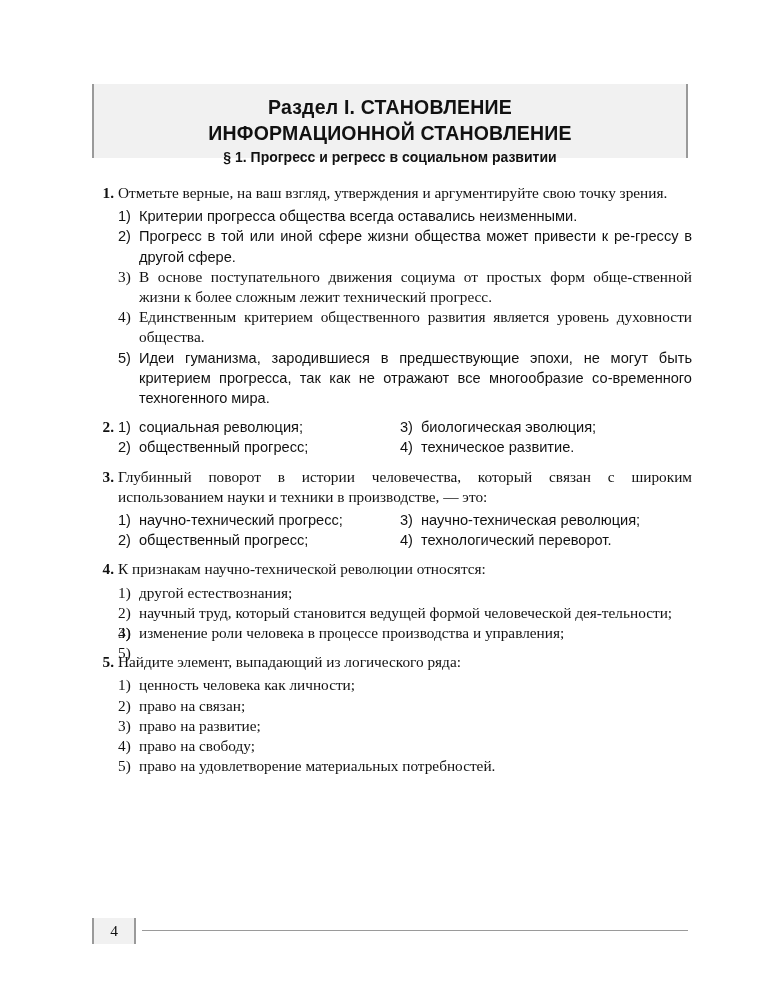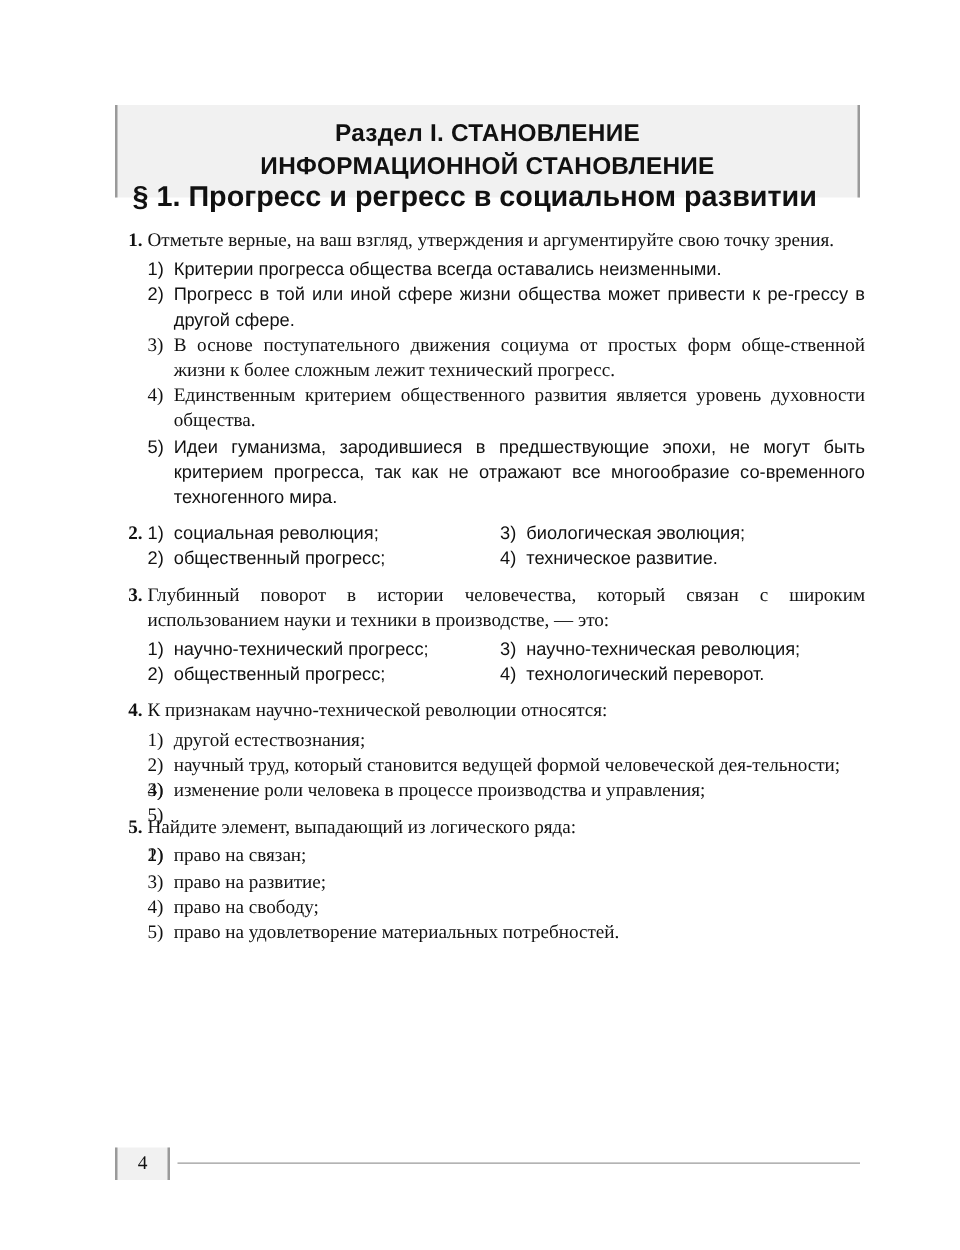--- a/index.html
+++ b/index.html
@@ -43,26 +43,27 @@
     font-size: 19.5px;
     line-height: 26px;
     letter-spacing: 0.2px;
     color: #111111;
     white-space: nowrap;
   }
 
   
   .para-title {
     position: absolute;
-    left: 106px;
+    left: 92px;
     top: 145px;
     width: 596px;
+    text-align: center;
     font-family: "Liberation Sans", sans-serif;
     font-weight: bold;
-    font-size: 23px;
+    font-size: 14px;
     line-height: 24px;
     color: #111111;
   }
 
   
   .content {
     position: absolute;
     left: 92px;
     top: 183px;
     width: 600px;
@@ -207,21 +208,21 @@
           <div class="opt fs-serif"><span class="opt-marker">1)</span><span>другой естествознания;</span></div>
           <div class="opt fs-serif"><span class="opt-marker">2)</span><span>научный труд, который становится ведущей формой человеческой дея-тельности;</span></div>
           <div class="opt fs-serif"><span class="opt-marker">3)</span></div>
           <div class="opt fs-serif"><span class="opt-marker">4)</span><span>изменение роли человека в процессе производства и управления;</span></div>
           <div class="opt fs-serif"><span class="opt-marker">5)</span></div>
         </div>
       </div>
       <div class="question">
         <div class="q-head"><span class="q-num">5.</span><span>Найдите элемент, выпадающий из логического ряда:</span></div>
         <div class="options">
-          <div class="opt fs-serif"><span class="opt-marker">1)</span></div>
+          <div class="opt fs-serif"><span class="opt-marker">1)</span><span>ценность человека как личности;</span></div>
           <div class="opt fs-serif"><span class="opt-marker">2)</span><span>право на связан;</span></div>
           <div class="opt fs-serif"><span class="opt-marker">3)</span><span>право на развитие;</span></div>
           <div class="opt fs-serif"><span class="opt-marker">4)</span><span>право на свободу;</span></div>
           <div class="opt fs-serif"><span class="opt-marker">5)</span><span>право на удовлетворение материальных потребностей.</span></div>
         </div>
       </div>
     </div>
 
   <div class="footer">
     <div class="page-num-box">

